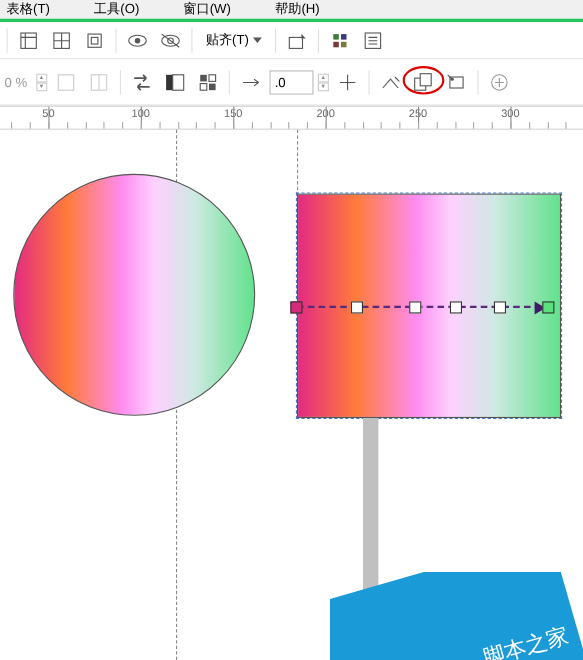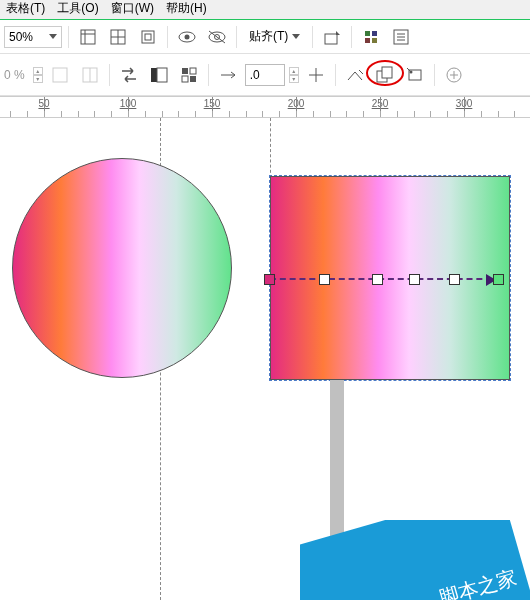--- a/index.html
+++ b/index.html
@@ -1,35 +1,35 @@
 <!DOCTYPE html>
 <html><head>
 <meta charset="utf-8">
 <style>
   * { box-sizing: border-box; margin: 0; padding: 0; }
   html, body { width: 530px; height: 600px; font-family: "Microsoft YaHei", sans-serif; font-size: 12px; background: #fff; overflow: hidden; }
-  .menubar { height: 20px; background: #f0f0f0; display: flex; align-items: flex-start; padding-left: 6px; border-bottom: 1px solid #22c55e; }
+  .menubar { height: 20px; background: #f0f0f0; display: flex; align-items: flex-end; padding-left: 6px; border-bottom: 3px solid #22c55e; gap: 28px; }
   .menubar span { margin-right: 12px; cursor: default; }
   .toolbar1 { height: 34px; background: #fff; display: flex; align-items: center; padding-left: 4px; border-bottom: 1px solid #e0e0e0; gap: 4px; }
   .toolbar2 { height: 42px; background: #fff; display: flex; align-items: center; padding-left: 0px; border-bottom: 1px solid #e0e0e0; gap: 4px; }
   .zoom { width: 58px; height: 22px; border: 1px solid #ccc; background: #fff; display: inline-flex; align-items: center; padding: 0 4px; justify-content: space-between; }
   .zoom .tri { width: 0; height: 0; border-left: 4px solid transparent; border-right: 4px solid transparent; border-top: 5px solid #555; }
   .btn { width: 26px; height: 26px; display: inline-flex; align-items: center; justify-content: center; color: #555; position: relative; }
   .btn svg { pointer-events: none; }
   .sep { width: 1px; height: 22px; background: #e0e0e0; margin: 0 2px; }
   .snap { display: inline-flex; align-items: center; gap: 4px; padding: 0 6px; justify-content: center; }
   .snap .tri { width: 0; height: 0; border-left: 4px solid transparent; border-right: 4px solid transparent; border-top: 5px solid #555; }
   .spin { display: inline-flex; flex-direction: column; }
   .spin div { width: 10px; height: 8px; border: 1px solid #ccc; font-size: 6px; text-align: center; line-height: 6px; color: #888; }
   .numfield { width: 40px; height: 22px; border: 1px solid #bbb; background: #fff; display: inline-flex; align-items: center; padding: 0 4px; }
   .circled { position: absolute; border: 2px solid #e00000; border-radius: 50%; width: 38px; height: 26px; top: -2px; left: -6px; pointer-events: none; }
   .ruler { height: 22px; position: relative; background: #fff; border-top: 1px solid #ccc; border-bottom: 1px solid #ccc; }
   .tick-major { position: absolute; top: 0; bottom: 0; width: 1px; background: #888; }
   .tick-minor { position: absolute; bottom: 0; height: 6px; width: 1px; background: #aaa; }
-  .tick-label { position: absolute; top: 1px; font-size: 10px; color: #666; transform: translateX(-50%); text-decoration: underline; }
+  .tick-label { position: absolute; top: 1px; font-size: 10px; color: #666; transform: translateX(-50%); }
   .canvas { position: relative; height: 482px; background: #fff; }
   .marker-line { position: absolute; top: 0; bottom: 0; border-left: 1px dashed #888; }
   .circle { position: absolute; top: 40px; left: 12px; width: 220px; height: 220px; border-radius: 50%; border: 1px solid #555;
             background: linear-gradient(to right, #e42b82 0%, #ff7b3a 22%, #ff8cf0 45%, #ffd0ff 58%, #cfe9e3 75%, #62e28c 100%); }
   .rect-wrap { position: absolute; top: 58px; left: 270px; width: 240px; height: 204px; }
   .sel-dash { position: absolute; inset: -1px; border: 1px dashed #4a7ac7; pointer-events: none; }
   .rect { width: 100%; height: 100%; border: 1px solid #555;
           background: linear-gradient(to right, #e42b82 0%, #ff7b3a 22%, #ff8cf0 45%, #ffd0ff 58%, #cfe9e3 75%, #62e28c 100%); }
   .grad-line { position: absolute; top: 50%; left: 0; right: 8px; height: 0; border-top: 2px dashed #5a2a7a; }
   .grad-handle { position: absolute; width: 11px; height: 11px; background: #fff; border: 1px solid #333; top: -6px; }
@@ -47,24 +47,20 @@
 <body>
 
 <div class="menubar">
   <span>表格(T)</span>
   <span>工具(O)</span>
   <span>窗口(W)</span>
   <span>帮助(H)</span>
 </div>
 
 <div class="toolbar1">
-  <div class="zoom">
-    <span>50%</span>
-    <span class="tri"></span>
-  </div>
   <div class="sep"></div>
   <div class="btn">
     <svg width="18" height="18">
         <rect x="2" y="2" width="14" height="14" fill="none" stroke="#555"></rect>
         <line x1="2" y1="6" x2="16" y2="6" stroke="#555"></line>
         <line x1="6" y1="2" x2="6" y2="16" stroke="#555"></line>
       </svg>
   </div>
   <div class="btn">
     <svg width="18" height="18">

